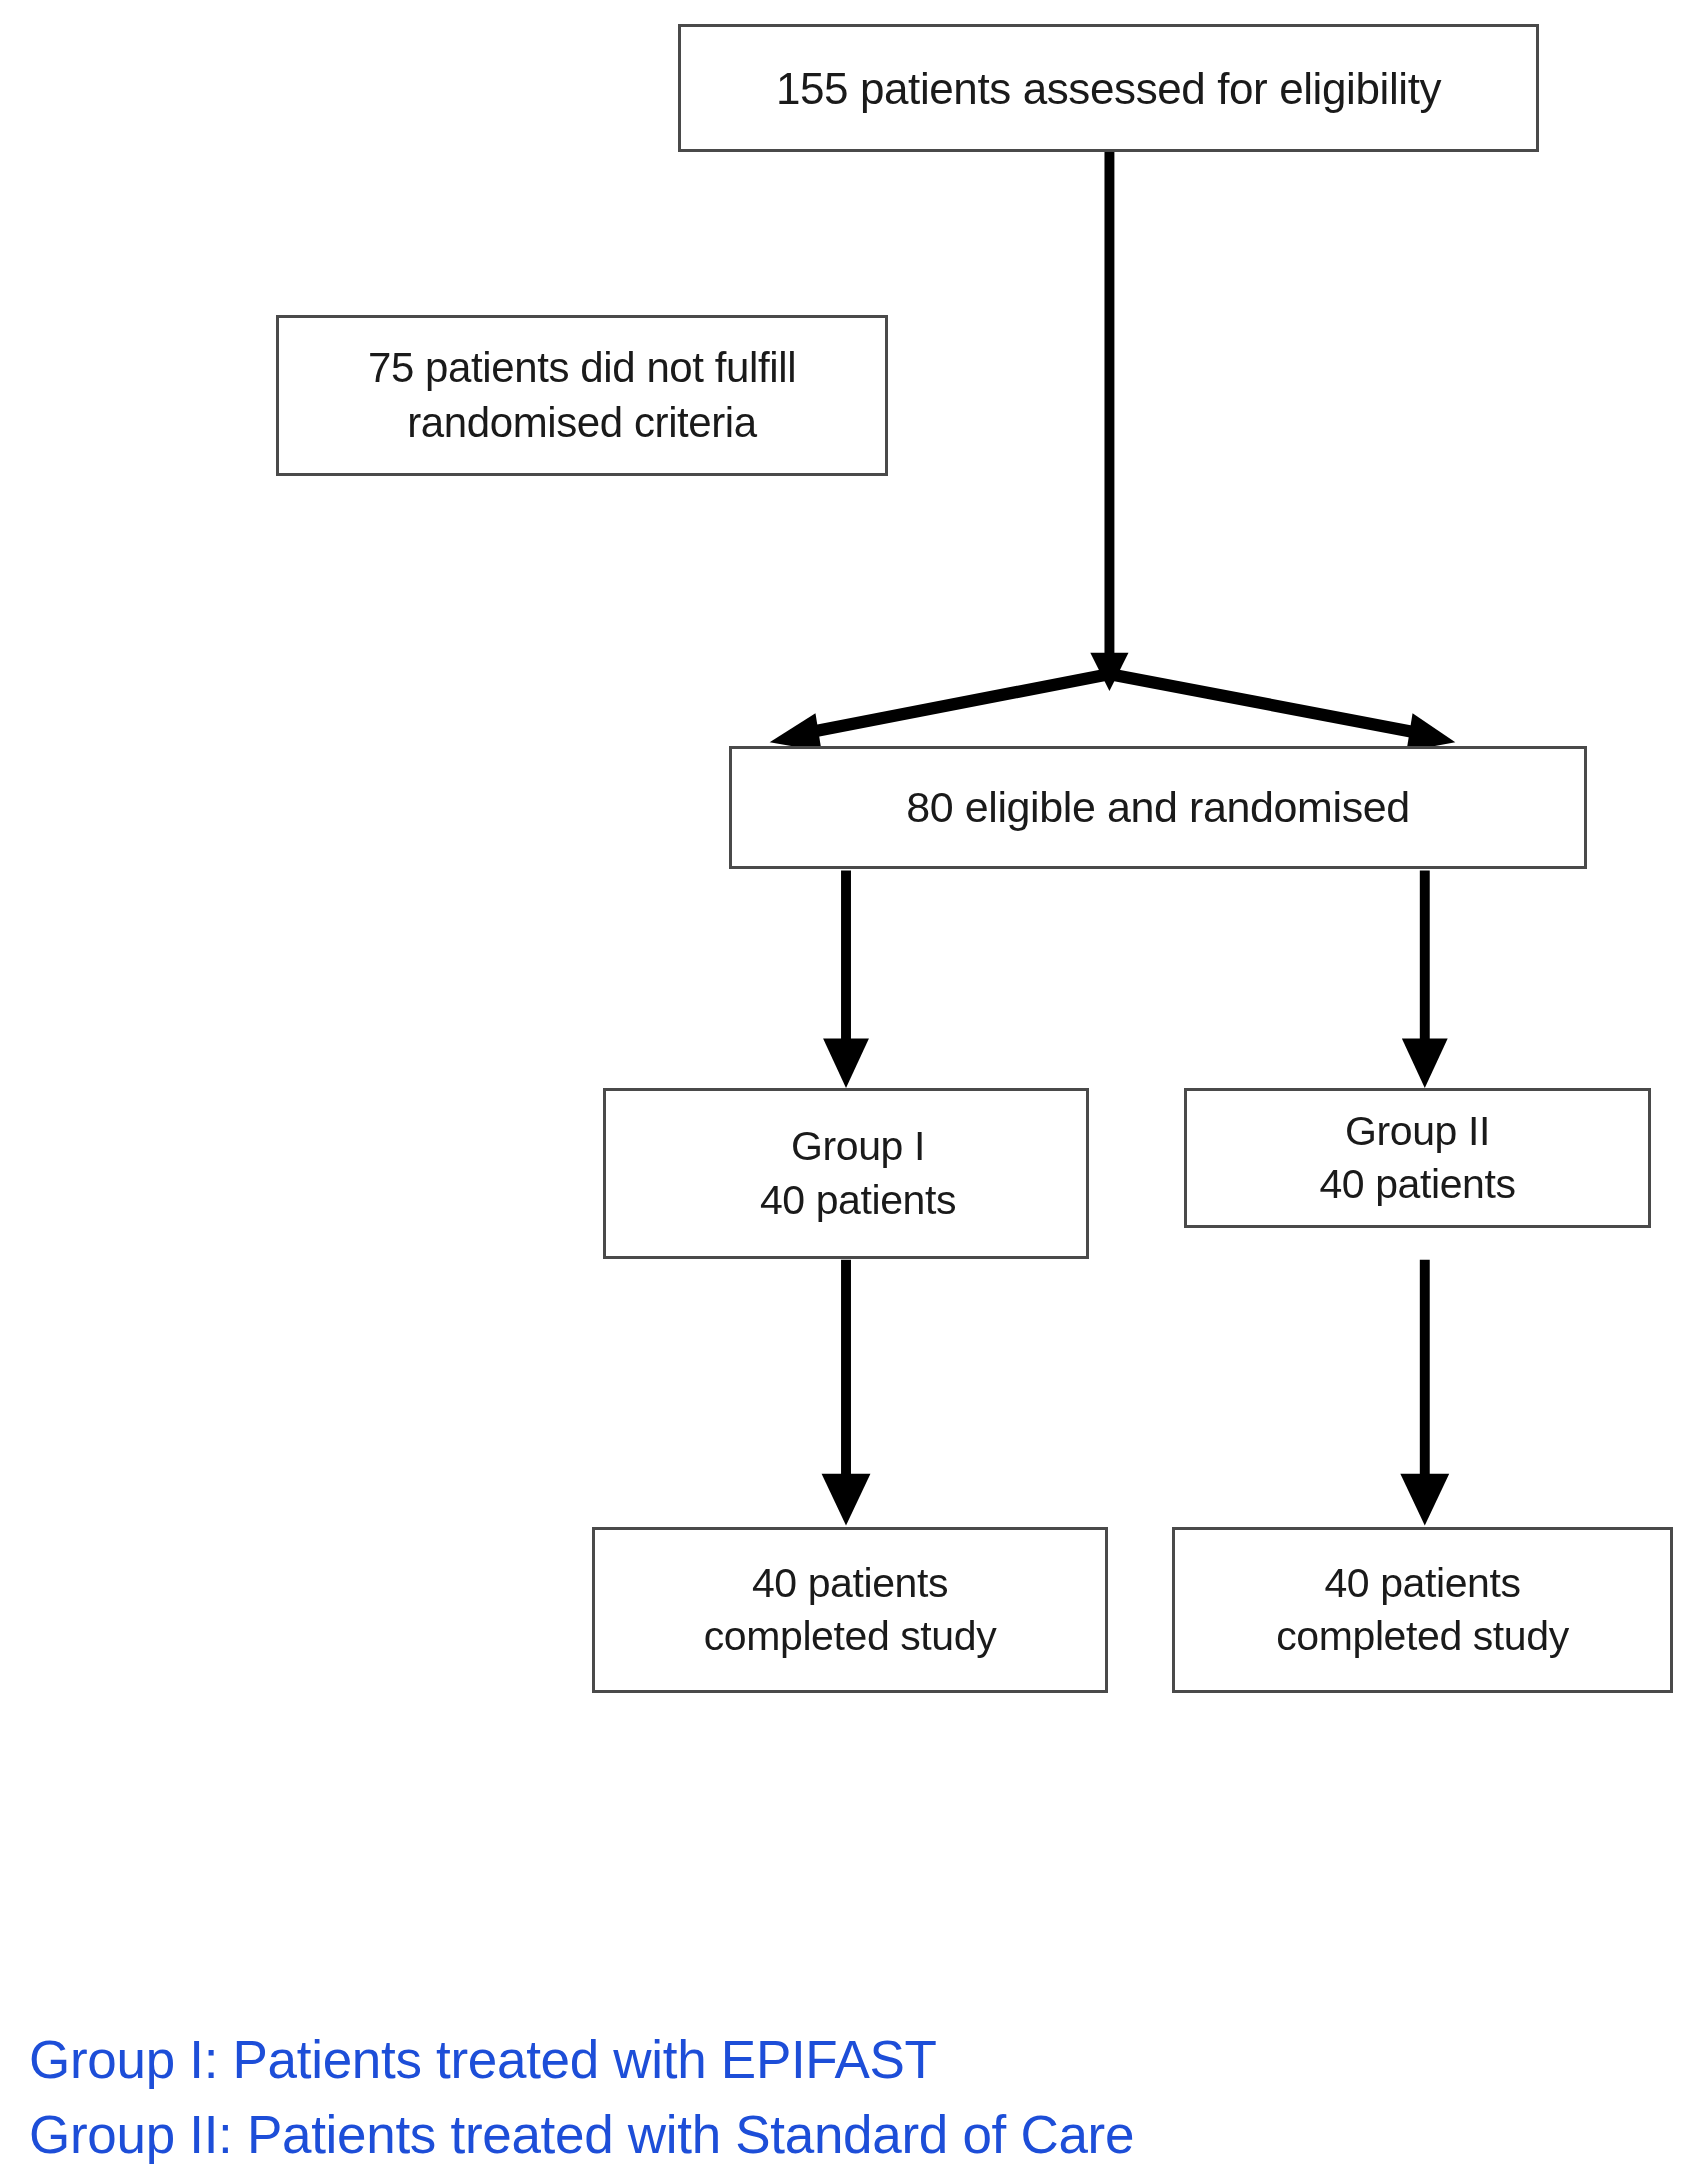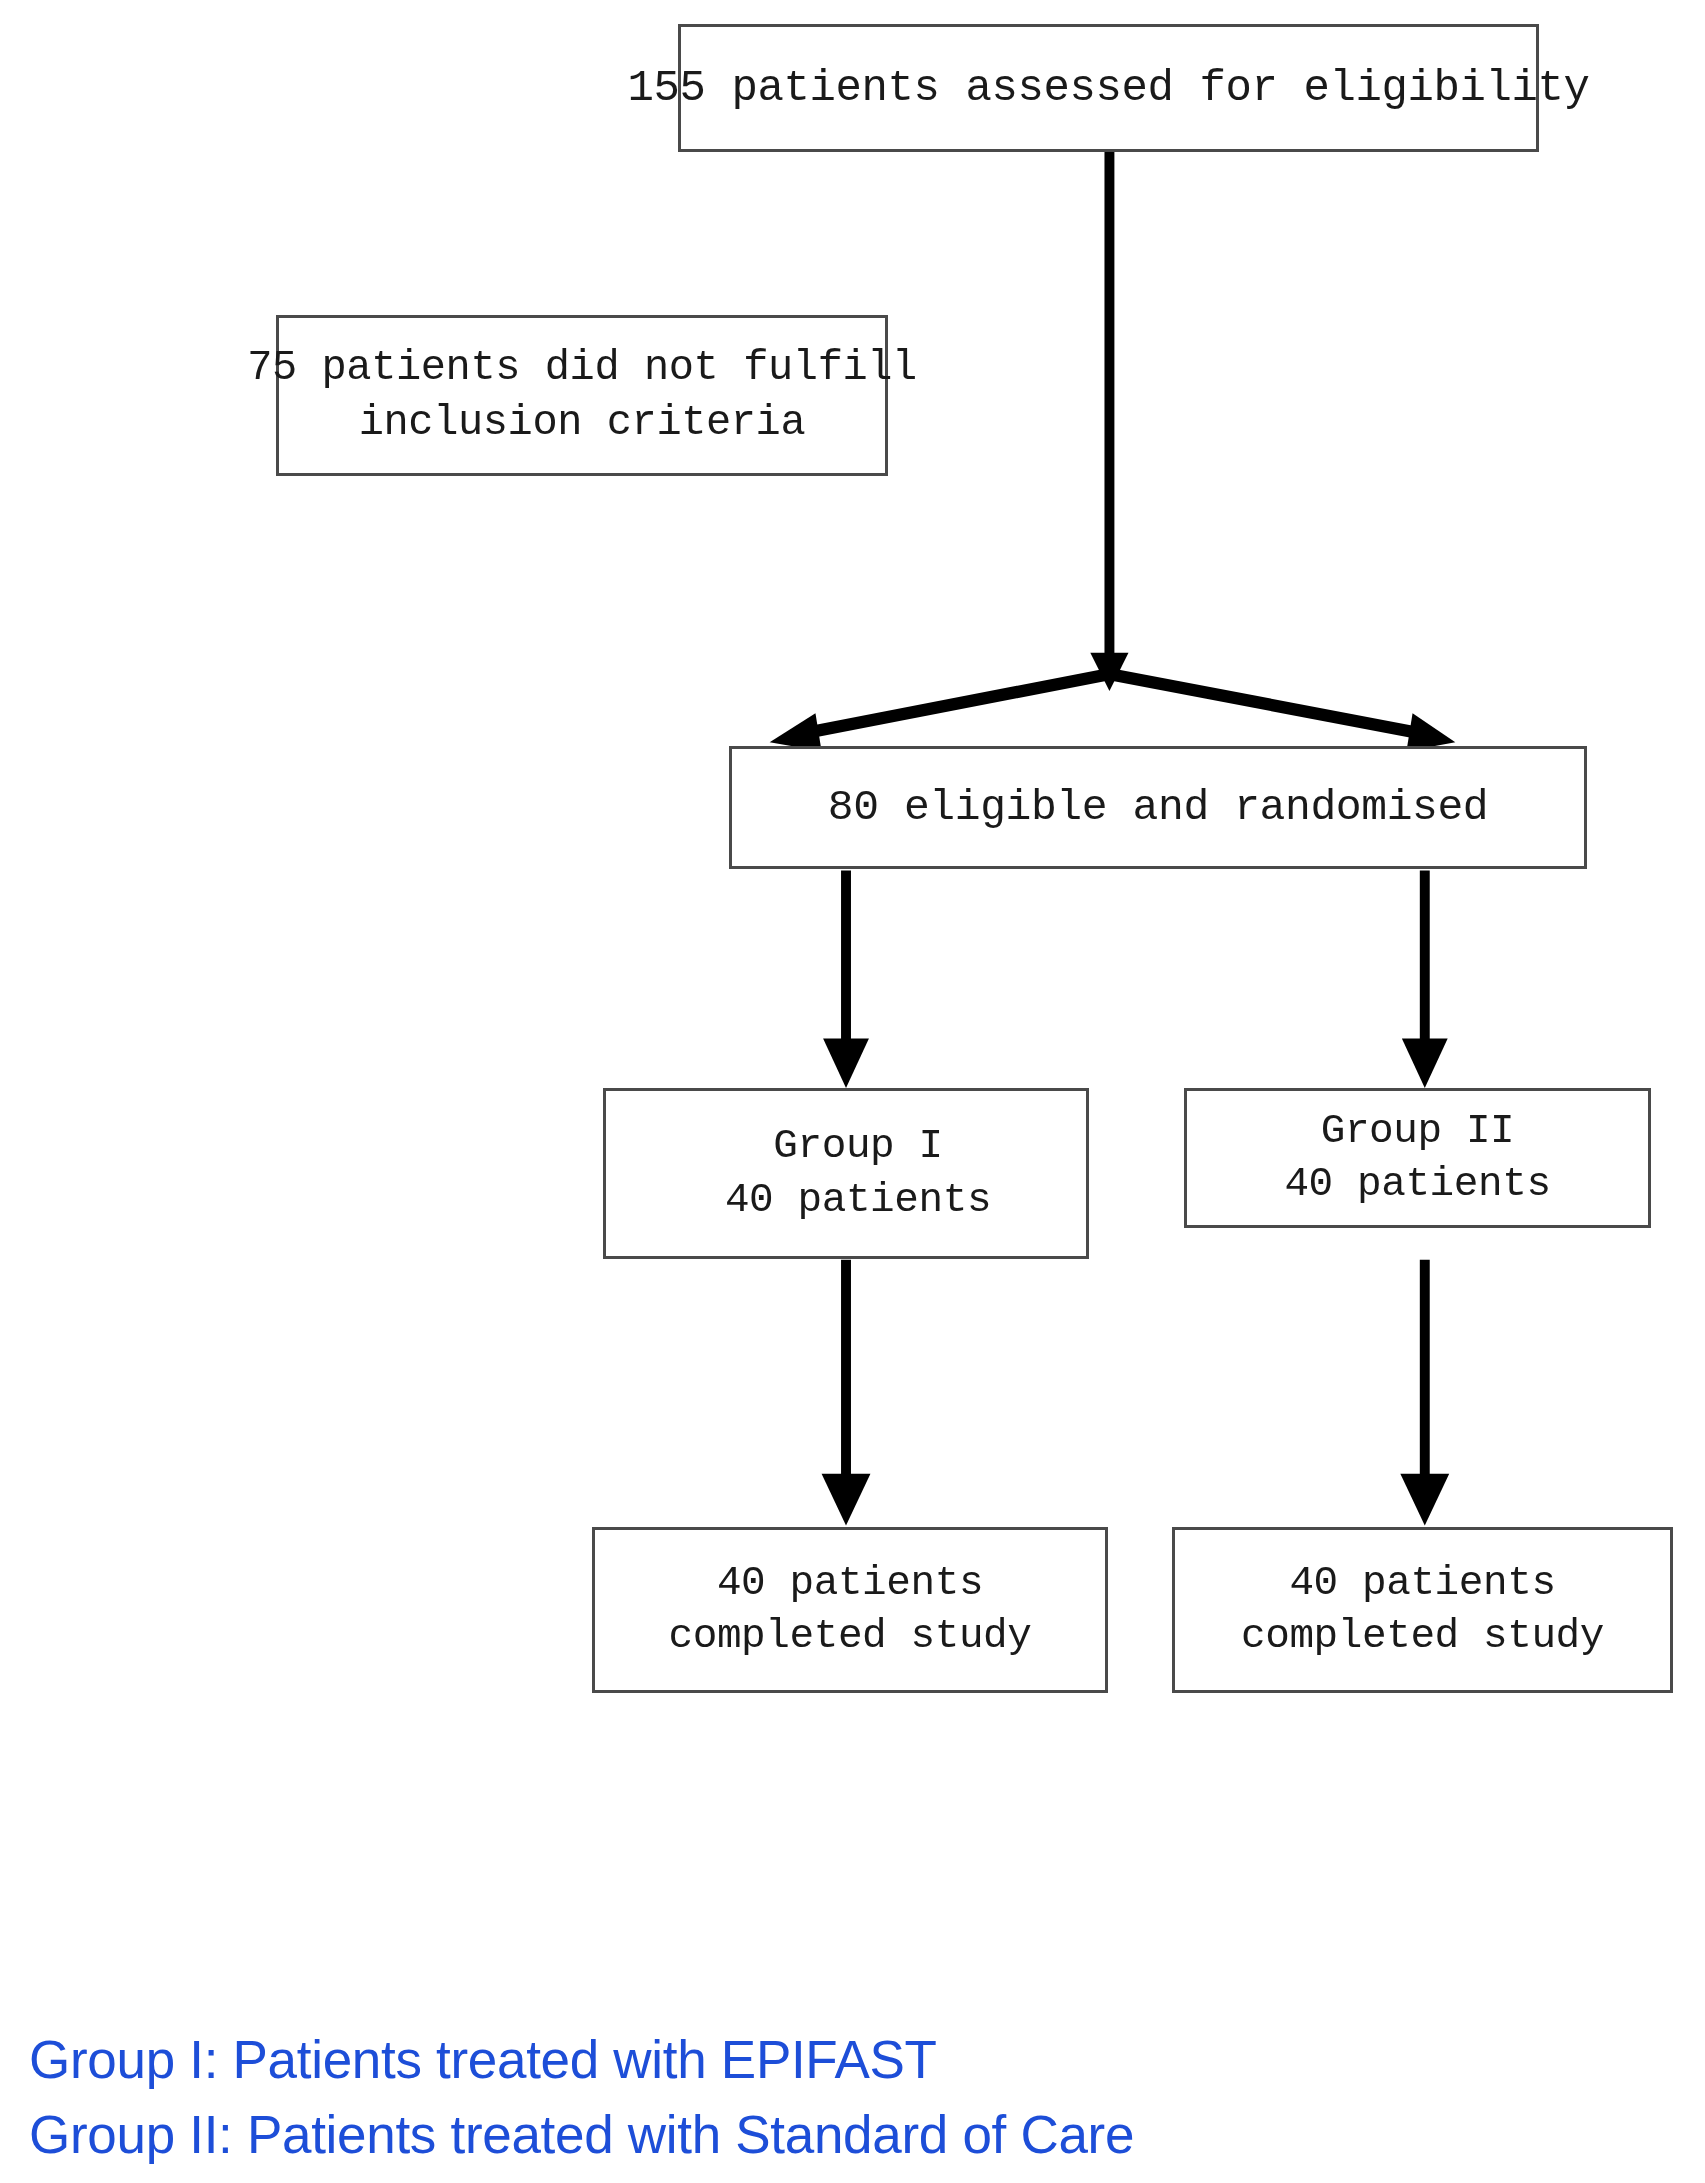--- a/index.html
+++ b/index.html
@@ -30,21 +30,20 @@
     justify-content: center;
     text-align: center;
     font-family: "Liberation Sans", sans-serif;
     color: #1a1a1a;
     line-height: 1.30;
     letter-spacing: -0.4px;
   }
   .node .line {
     display: block;
     white-space: nowrap;
-    font-family: Liberation Mono, monospace;
   }
   #node-assessed   { left: 678px;  top: 24.4px;   width: 861px; height: 128px;  font-size: 44px; }
   #node-excluded   { left: 276px;  top: 315px;  width: 612px;  height: 161px;  font-size: 42px; }
   #node-randomised { left: 729px;  top: 746px;  width: 858px; height: 123px;  font-size: 43px; }
   #node-group1     { left: 603px;  top: 1088px; width: 486px;  height: 171px;  font-size: 41px; padding-left: 24px; }
   #node-group2     { left: 1184px; top: 1088px; width: 467px;  height: 140px;  font-size: 41px; }
   #node-complete1  { left: 592px;  top: 1527px; width: 516px;  height: 166px;  font-size: 41px; }
   #node-complete2  { left: 1172px; top: 1527px; width: 501px;  height: 166px;  font-size: 41px; }
 
   
@@ -116,21 +115,21 @@
 
   </svg>
 
   <div class="node" id="node-assessed">
     <span class="line">155 patients assessed for eligibility</span>
   </div>
 
   <div class="node" id="node-excluded">
     <div>
       <span class="line">75 patients did not fulfill</span>
-      <span class="line">inclusion criteria</span>
+      <span class="line">randomised criteria</span>
     </div>
   </div>
 
   <div class="node" id="node-randomised">
     <span class="line">80 eligible and randomised</span>
   </div>
 
   <div class="node" id="node-group1">
     <div>
       <span class="line">Group I</span>

